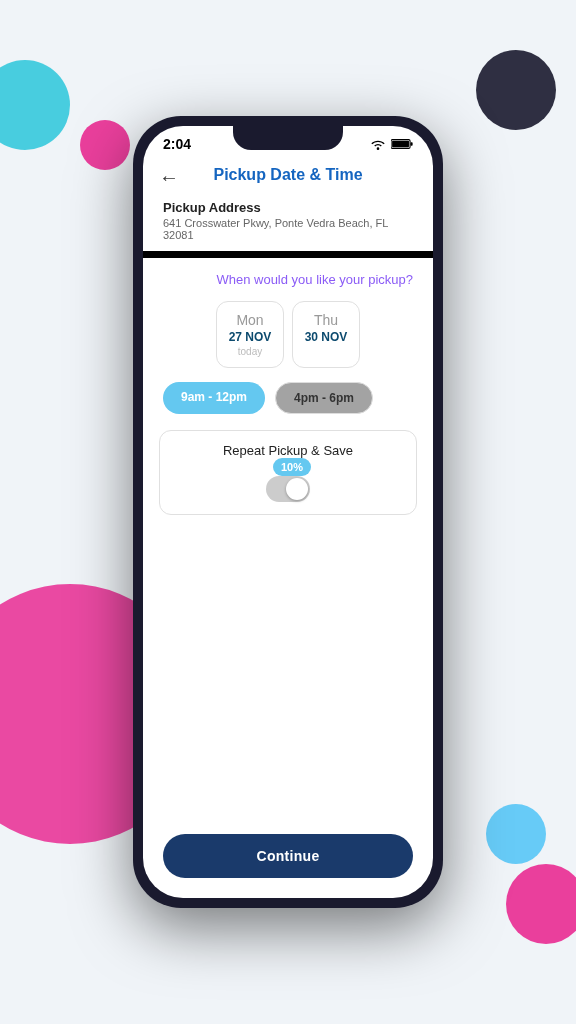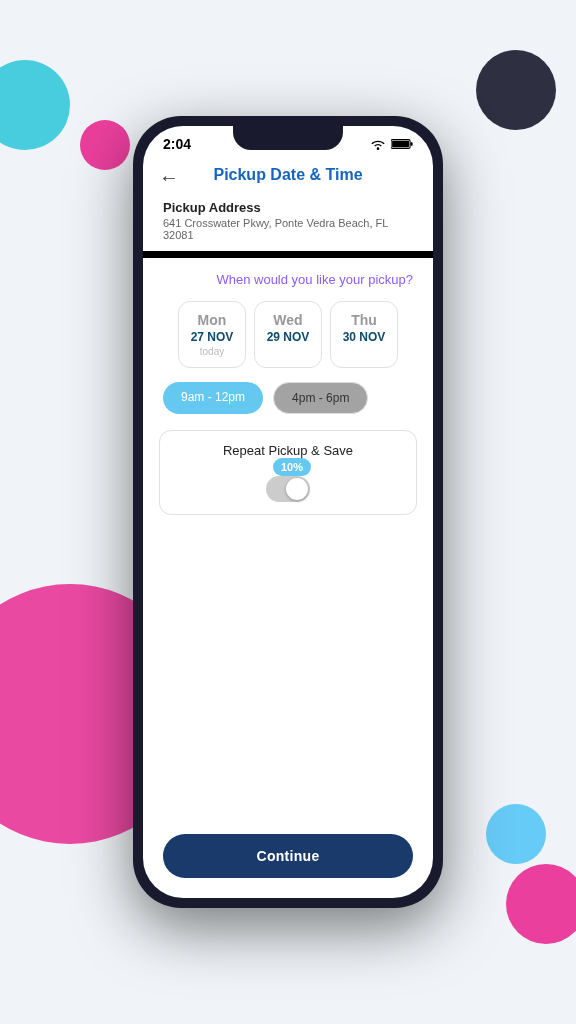--- a/index.html
+++ b/index.html
@@ -197,21 +197,21 @@
       cursor: pointer;
     }
 
     .day-card.selected {
       background: #64c8f0;
       border-color: #64c8f0;
     }
 
     .day-name {
       font-size: 14px;
-      font-weight: 700;
+      font-weight: 400;
       color: #999;
     }
 
     .day-card.selected .day-name {
       color: #fff;
     }
 
     .day-num {
       font-size: 12px;
       font-weight: 600;
@@ -244,21 +244,21 @@
     .time-slots {
       display: flex;
       gap: 10px;
       padding: 0 20px 16px;
     }
 
     .time-slot {
       padding: 8px 18px;
       border-radius: 20px;
       font-size: 12px;
-      font-weight: 400;
+      font-weight: 700;
       cursor: pointer;
     }
 
     .time-slot.active {
       background: #64c8f0;
       color: #fff;
       border: none;
     }
 
     .time-slot.inactive {
@@ -385,25 +385,20 @@
 
       <div class="question">When would you like your pickup?</div>
 
       <div class="day-selector">
         <div class="day-card">
           <span class="day-name">Mon</span>
           <span class="day-num">27 NOV</span>
           <span class="day-sub">today</span>
         </div>
         <div class="day-card">
-          <span class="day-name">Wed</span>
-          <span class="day-num">29 NOV</span>
-          <span class="day-sub"></span>
-        </div>
-        <div class="day-card">
           <span class="day-name">Thu</span>
           <span class="day-num">30 NOV</span>
           <span class="day-sub"></span>
         </div>
       </div>
 
 
       <div class="time-slots">
         <div class="time-slot active">
           <span>9am - 12pm</span>

